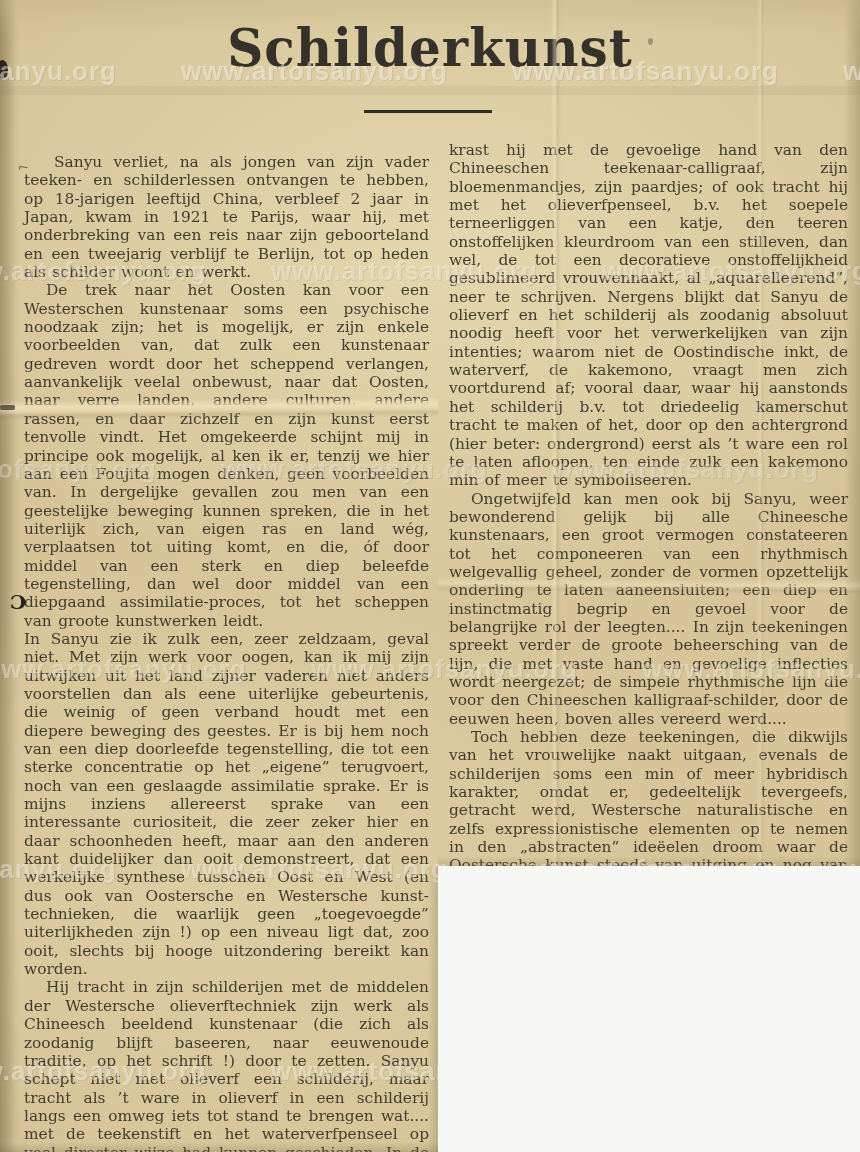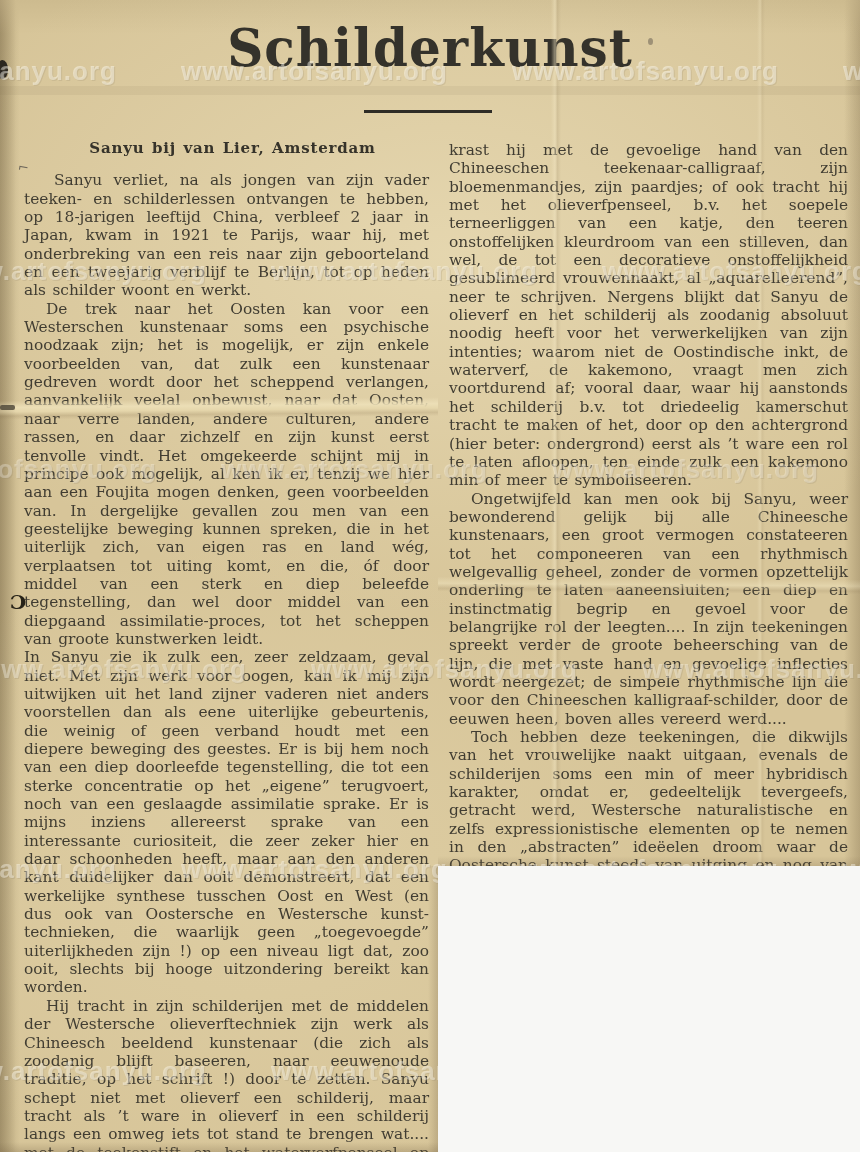--- a/index.html
+++ b/index.html
@@ -75,21 +75,20 @@
 </head>
 <body>
 
 <div class="page">
   <div class="paper">
 
     <h1 class="title">Schilderkunst</h1>
     <div class="title-rule"></div>
 
     <div class="col col-left">
-      <h2 class="subhead">Sanyu bij van Lier, Amsterdam</h2>
       <p class="p indent-lg">Sanyu verliet, na als jongen van zijn vader teeken- en schilderlessen ontvangen te hebben, op 18-jarigen leeftijd China, verbleef 2 jaar in Japan, kwam in 1921 te Parijs, waar hij, met onderbreking van een reis naar zijn geboorteland en een tweejarig verblijf te Berlijn, tot op heden als schilder woont en werkt.</p>
       <p class="p indent">De trek naar het Oosten kan voor een Westerschen kunstenaar soms een psychische noodzaak zijn; het is mogelijk, er zijn enkele voorbeelden van, dat zulk een kunstenaar gedreven wordt door het scheppend verlangen, aanvankelijk veelal onbewust, naar dat Oosten, naar verre landen, andere culturen, andere rassen, en daar zichzelf en zijn kunst eerst tenvolle vindt. Het omgekeerde schijnt mij in principe ook mogelijk, al ken ik er, tenzij we hier aan een Foujita mogen denken, geen voorbeelden van. In dergelijke gevallen zou men van een geestelijke beweging kunnen spreken, die in het uiterlijk zich, van eigen ras en land wég, verplaatsen tot uiting komt, en die, óf door middel van een sterk en diep beleefde tegenstelling, dan wel door middel van een diepgaand assimilatie-proces, tot het scheppen van groote kunstwerken leidt.</p>
       <p class="p"><span>In Sanyu zie ik zulk een, zeer zeldzaam, geval niet. Met zijn werk voor oogen, kan ik mij zijn uitwijken uit het land zijner vaderen niet anders voorstellen dan als eene uiterlijke gebeurtenis, die weinig of geen verband houdt met een diepere beweging des geestes. Er is bij hem noch van een diep doorleefde tegenstelling, die tot een sterke concentratie op het „eigene” terugvoert, noch van een geslaagde assimilatie sprake. Er is mijns inziens allereerst sprake van een interessante curiositeit, die zeer zeker hier en daar schoonheden heeft, maar aan den anderen kant duidelijker dan ooit demonstreert, dat een </span><span class="it">werkelijke</span><span> synthese tusschen Oost en West (en dus ook van Oostersche en Westersche kunst-technieken, die waarlijk geen „toegevoegde” uiterlijkheden zijn !) op een niveau ligt dat, zoo ooit, slechts bij hooge uitzondering bereikt kan worden.</span></p>
       <p class="p indent"><span>Hij tracht in zijn schilderijen met de middelen der Westersche olieverftechniek zijn werk als Chineesch beeldend kunstenaar (die zich als zoodanig blijft baseeren, naar eeuwenoude traditie, op het schrift !) door te zetten. Sanyu schept niet met olieverf een schilderij, maar tracht als ’t ware in olieverf in een schilderij langs een omweg iets tot stand te brengen wat.... met de teekenstift en het waterverfpenseel op veel </span><span class="it">directer</span><span> wijze had kunnen geschieden. In de dikke laag, meestal witte en zwarte, verf die hij eerst opzet,</span></p>
     </div>
 
     <div class="col col-right">
       <p class="p">krast hij met de gevoelige hand van den Chineeschen teekenaar-calligraaf, zijn bloemenmandjes, zijn paardjes; of ook tracht hij met het olieverfpenseel, b.v. het soepele terneerliggen van een katje, den teeren onstoffelijken kleurdroom van een stilleven, dan wel, de tot een decoratieve onstoffelijkheid gesublimeerd vrouwennaakt, al „aquarelleerend”, neer te schrijven. Nergens blijkt dat Sanyu de olieverf en het schilderij als zoodanig absoluut noodig heeft voor het verwerkelijken van zijn intenties; waarom niet de Oostindische inkt, de waterverf, de kakemono, vraagt men zich voortdurend af; vooral daar, waar hij aanstonds het schilderij b.v. tot driedeelig kamerschut tracht te maken of het, door op den achtergrond (hier beter: ondergrond) eerst als ’t ware een rol te laten afloopen, ten einde zulk een kakemono min of meer te symboliseeren.</p>
       <p class="p indent">Ongetwijfeld kan men ook bij Sanyu, weer bewonderend gelijk bij alle Chineesche kunstenaars, een groot vermogen constateeren tot het componeeren van een rhythmisch welgevallig geheel, zonder de vormen opzettelijk onderling te laten aaneensluiten; een diep en instinctmatig begrip en gevoel voor de belangrijke rol der leegten.... In zijn teekeningen spreekt verder de groote beheersching van de lijn, die met vaste hand en gevoelige inflecties wordt neergezet; de simpele rhythmische lijn die voor den Chineeschen kalligraaf-schilder, door de eeuwen heen, boven alles vereerd werd....</p>
       <p class="p indent">Toch hebben deze teekeningen, die dikwijls van het vrouwelijke naakt uitgaan, evenals de schilderijen soms een min of meer hybridisch karakter, omdat er, gedeeltelijk tevergeefs, getracht werd, Westersche naturalistische en zelfs expressionistische elementen op te nemen in den „abstracten” ideëelen droom waar de Oostersche kunst steeds van uitging en nog van uitgaat.</p>

